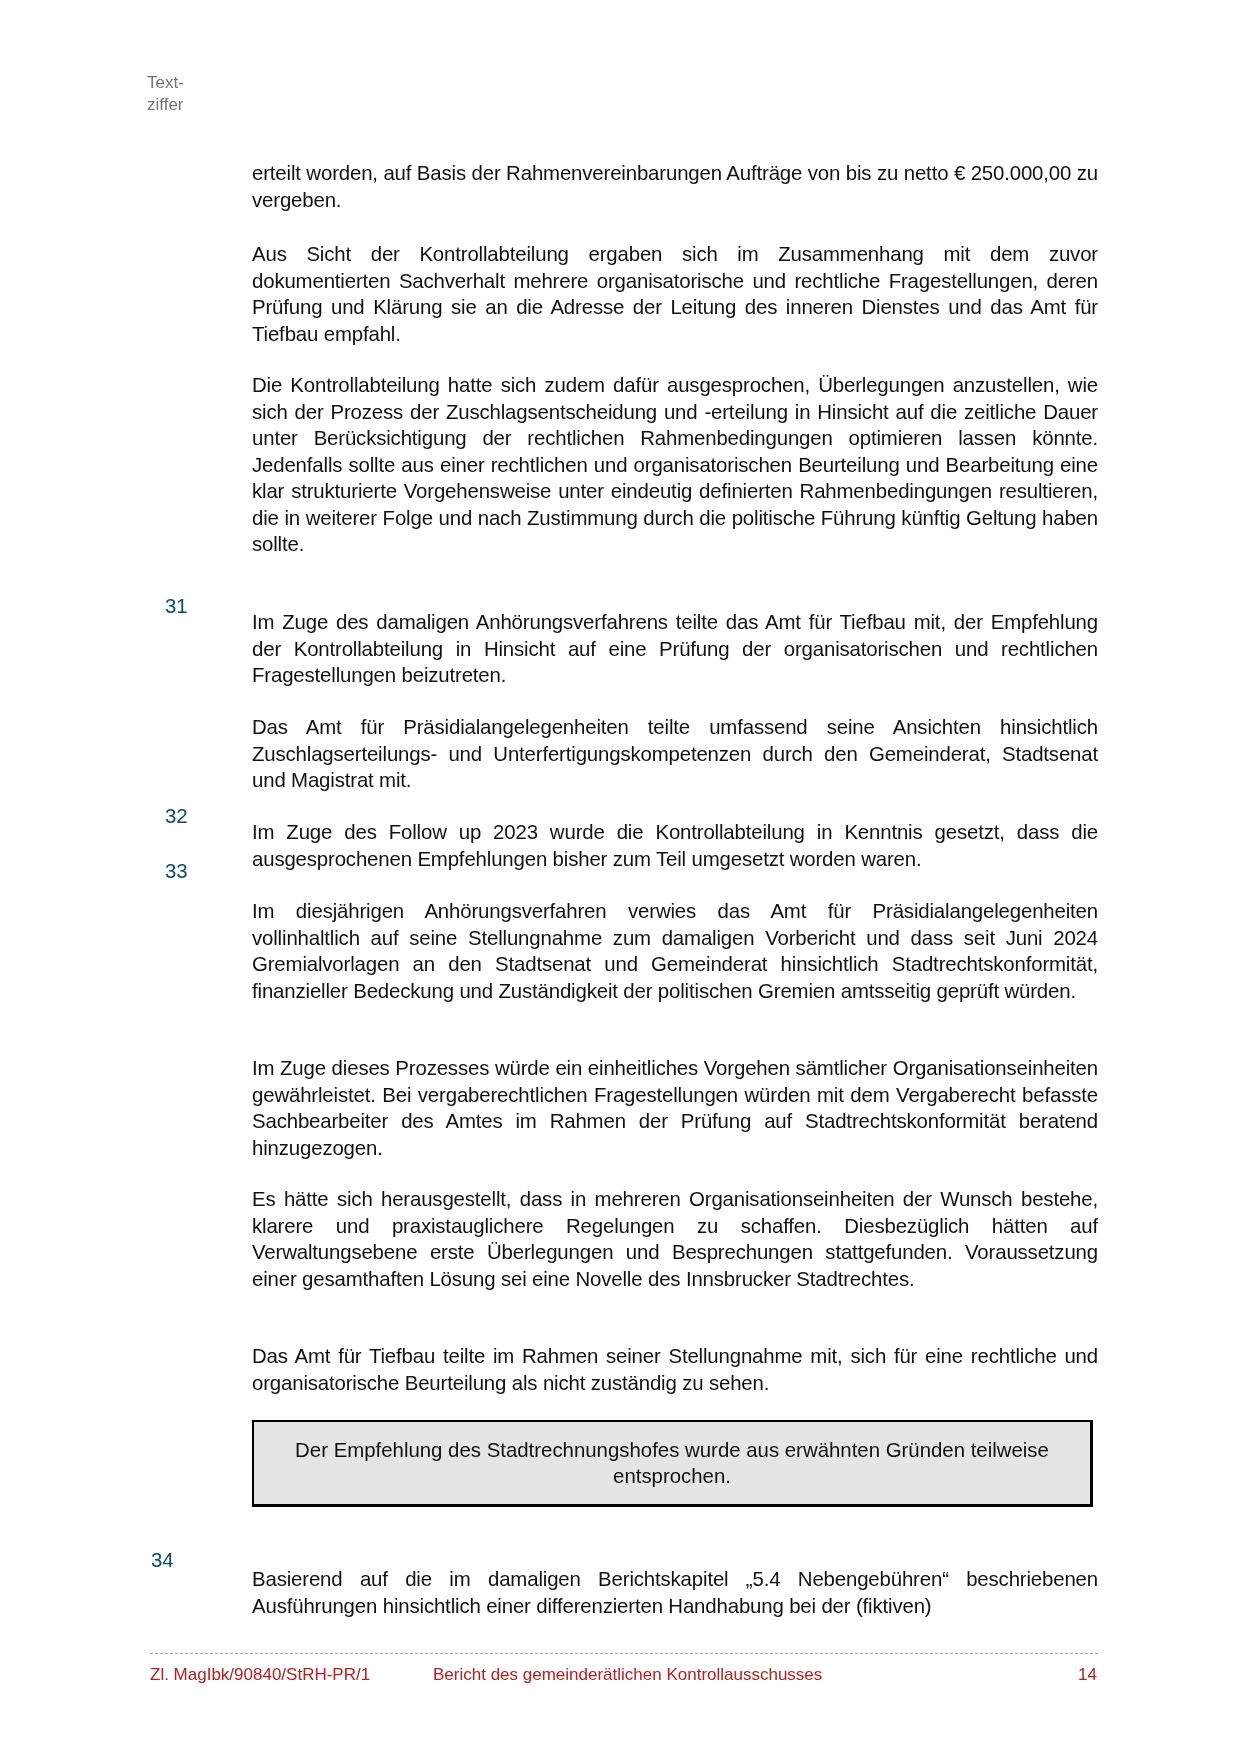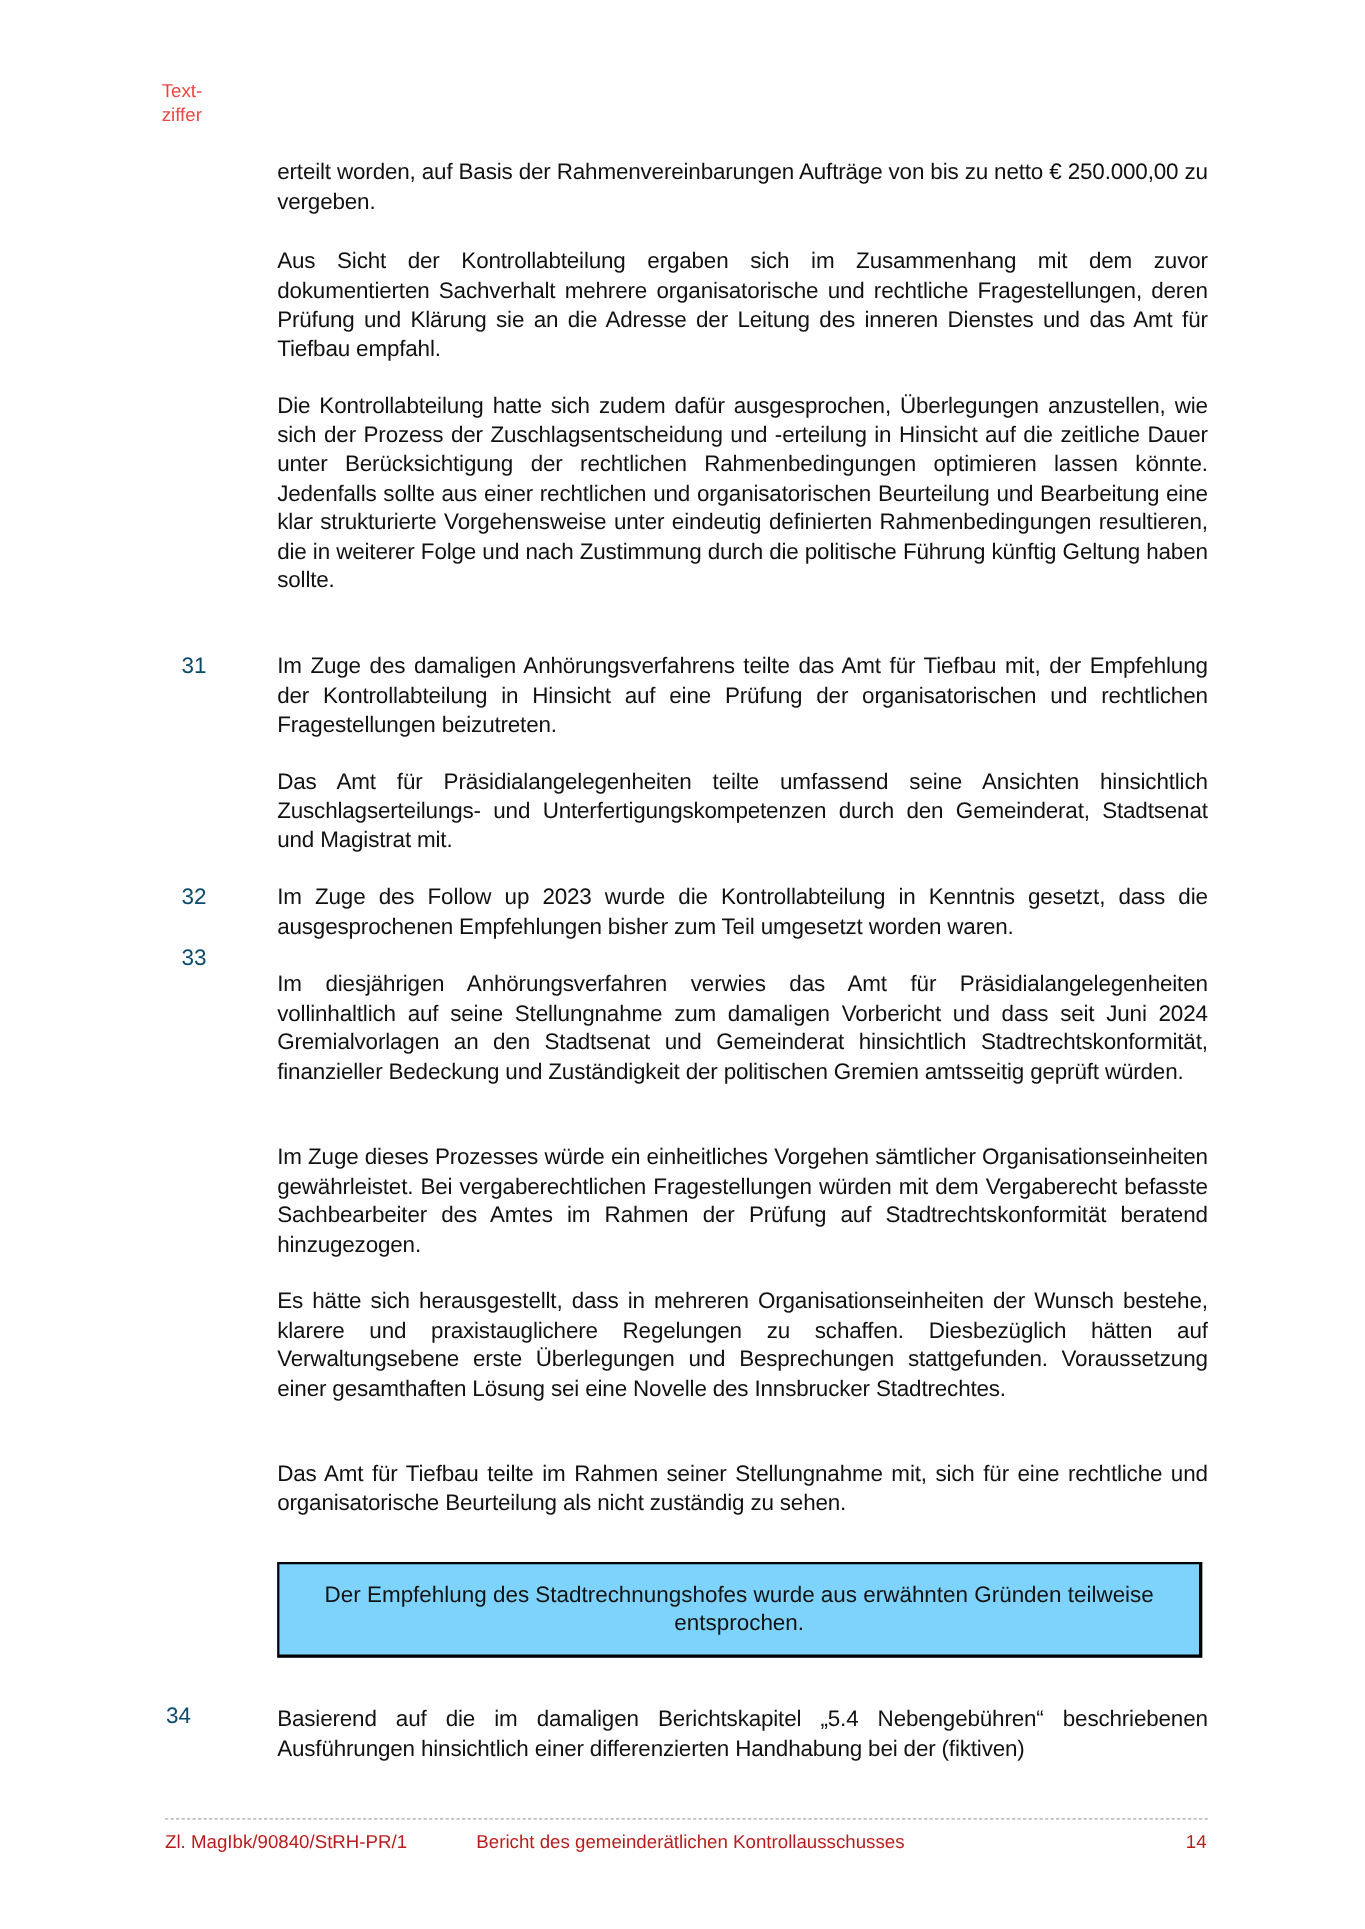--- a/index.html
+++ b/index.html
@@ -14,52 +14,53 @@
       overflow: hidden;
       font-family: "Liberation Sans", sans-serif;
       color: #111111;
     }
     .margin-label {
       position: absolute;
       left: 147px;
       top: 72px;
       font-size: 17px;
       line-height: 22px;
-      color: #ef4444;
+      color: #737373;
     }
     .content {
       position: absolute;
       left: 0;
       top: 0;
       width: 1241px;
     }
     .para {
       position: absolute;
       left: 252px;
       width: 846px;
       font-size: 20.4px;
       line-height: 26.5px;
       text-align: justify;
       letter-spacing: -0.15px;
       word-spacing: 0px;
       hyphens: manual;
+      margin-top: 16px;
     }
     .num {
       position: absolute;
       font-size: 20.4px;
       line-height: 26.5px;
       color: #0c4a6e;
     }
     .result-box {
       position: absolute;
       left: 252px;
       top: 1420px;
       width: 841px;
       height: 87px;
-      background: #7dd3fc;
+      background: #e5e5e5;
       border-top: 2px solid #000;
       border-left: 2px solid #000;
       border-right: 3px solid #000;
       border-bottom: 3px solid #000;
       box-sizing: border-box;
       display: flex;
       align-items: center;
       justify-content: center;
       text-align: center;
     }

